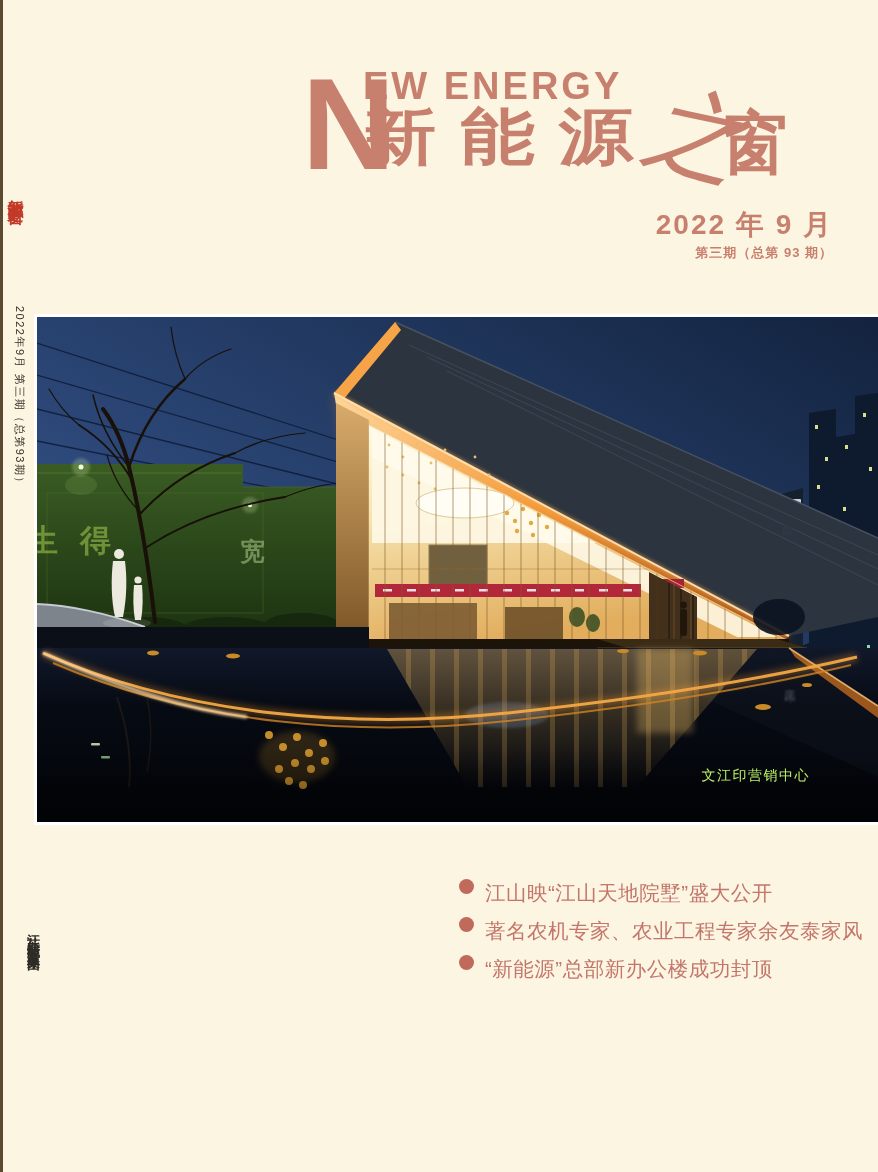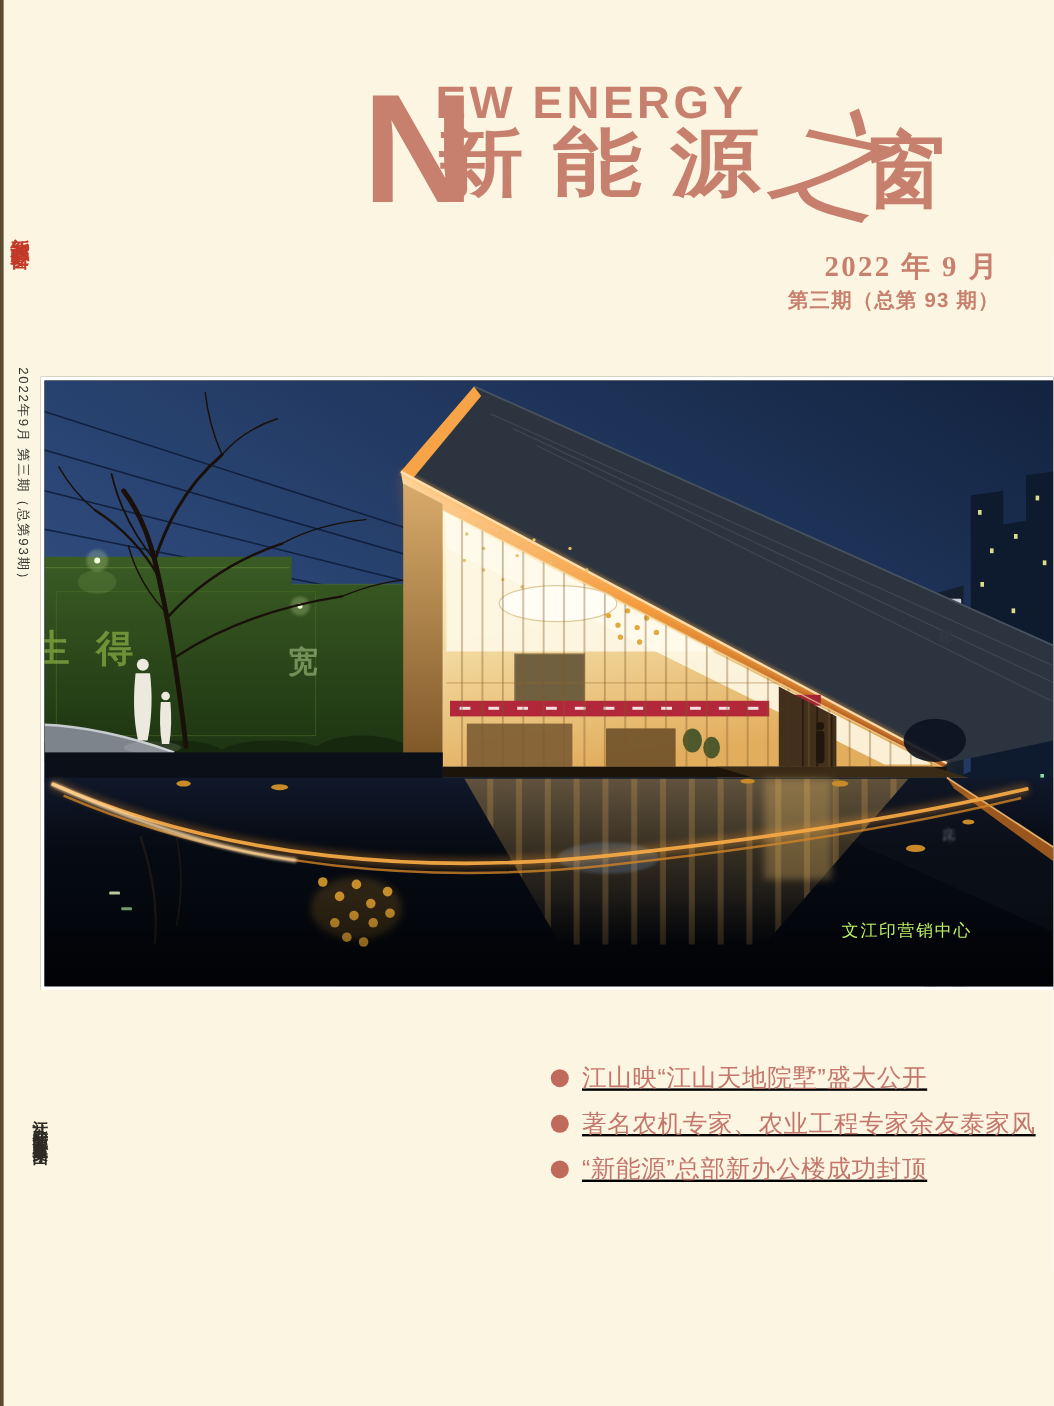--- a/index.html
+++ b/index.html
@@ -18,40 +18,40 @@
   
   .mast-n{position:absolute;left:302px;top:60px;font-size:129px;font-weight:bold;color:#c8806e;line-height:1;}
   .mast-en{position:absolute;left:363px;top:67px;font-size:38px;font-weight:bold;color:#c8806e;
     letter-spacing:3px;line-height:1;}
   .mast-cn{position:absolute;left:362px;top:106px;font-size:62px;font-weight:bold;color:#c8806e;
     letter-spacing:20px;line-height:1;transform:scaleX(1.2);transform-origin:left top;white-space:nowrap;}
   .mast-zhi{position:absolute;left:645px;top:88px;font-size:95px;color:#c8806e;line-height:1;
     font-family:"Liberation Serif","DejaVu Serif",serif;font-style:italic;transform:rotate(12deg);}
   .mast-chuang{position:absolute;left:720px;top:108px;font-size:68px;font-weight:bold;color:#c8806e;line-height:1;}
   .issue-block{position:absolute;left:533px;top:210px;width:300px;text-align:right;color:#c8806e;}
-  .issue-date{font-size:24px;font-weight:bold;letter-spacing:2px;line-height:1.1;font-family:Liberation Serif, serif;}
-  .issue-number{font-size:17px;font-weight:bold;letter-spacing:1px;margin-top:3px;}
+  .issue-date{font-size:28px;font-weight:bold;letter-spacing:2px;line-height:1.1;}
+  .issue-number{font-size:13px;font-weight:bold;letter-spacing:1px;margin-top:3px;}
 
   
   .photo{position:absolute;left:34px;top:314px;width:841px;height:505px;background:#0a0f18;
     border:3px solid #ffffff;border-right:none;overflow:hidden;}
   .photo svg{position:absolute;left:0;top:0;display:block;}
   .photo-caption{position:absolute;right:68px;top:450px;font-size:14px;color:#bef264;letter-spacing:1.5px;}
   .sign-text{position:absolute;left:744px;top:197px;writing-mode:vertical-rl;text-orientation:upright;
     font-size:11.5px;font-weight:bold;color:#2f3944;line-height:1;letter-spacing:1px;}
   .sign-refl{position:absolute;left:745px;top:362px;writing-mode:vertical-rl;text-orientation:upright;
     font-size:11px;color:rgba(205,215,228,0.22);filter:blur(1px);letter-spacing:2px;}
   .wall-left{position:absolute;left:-10px;top:203px;font-size:31px;font-weight:bold;
     color:rgba(165,205,80,0.55);letter-spacing:22px;white-space:nowrap;text-align:center;}
   .wall-right{position:absolute;left:203px;top:218px;font-size:25px;font-weight:bold;
     color:rgba(190,215,150,0.5);}
 
   
   .headlines{position:absolute;left:459px;top:879px;}
-  .headline-row{display:flex;align-items:center;height:38px;text-decoration:underline;}
+  .headline-row{display:flex;align-items:flex-start;height:38px;}
   .bullet{width:15px;height:15px;border-radius:50%;background:#c06a5c;margin-right:11px;flex:none;}
   .headline-text{font-size:20.5px;color:#c3766b;letter-spacing:0.5px;white-space:nowrap;}
 </style>
 </head>
 <body>
 
 <div class="page">
 
   <div class="spine-edge"></div>
   <div class="spine-logo">新能源之窗</div>

